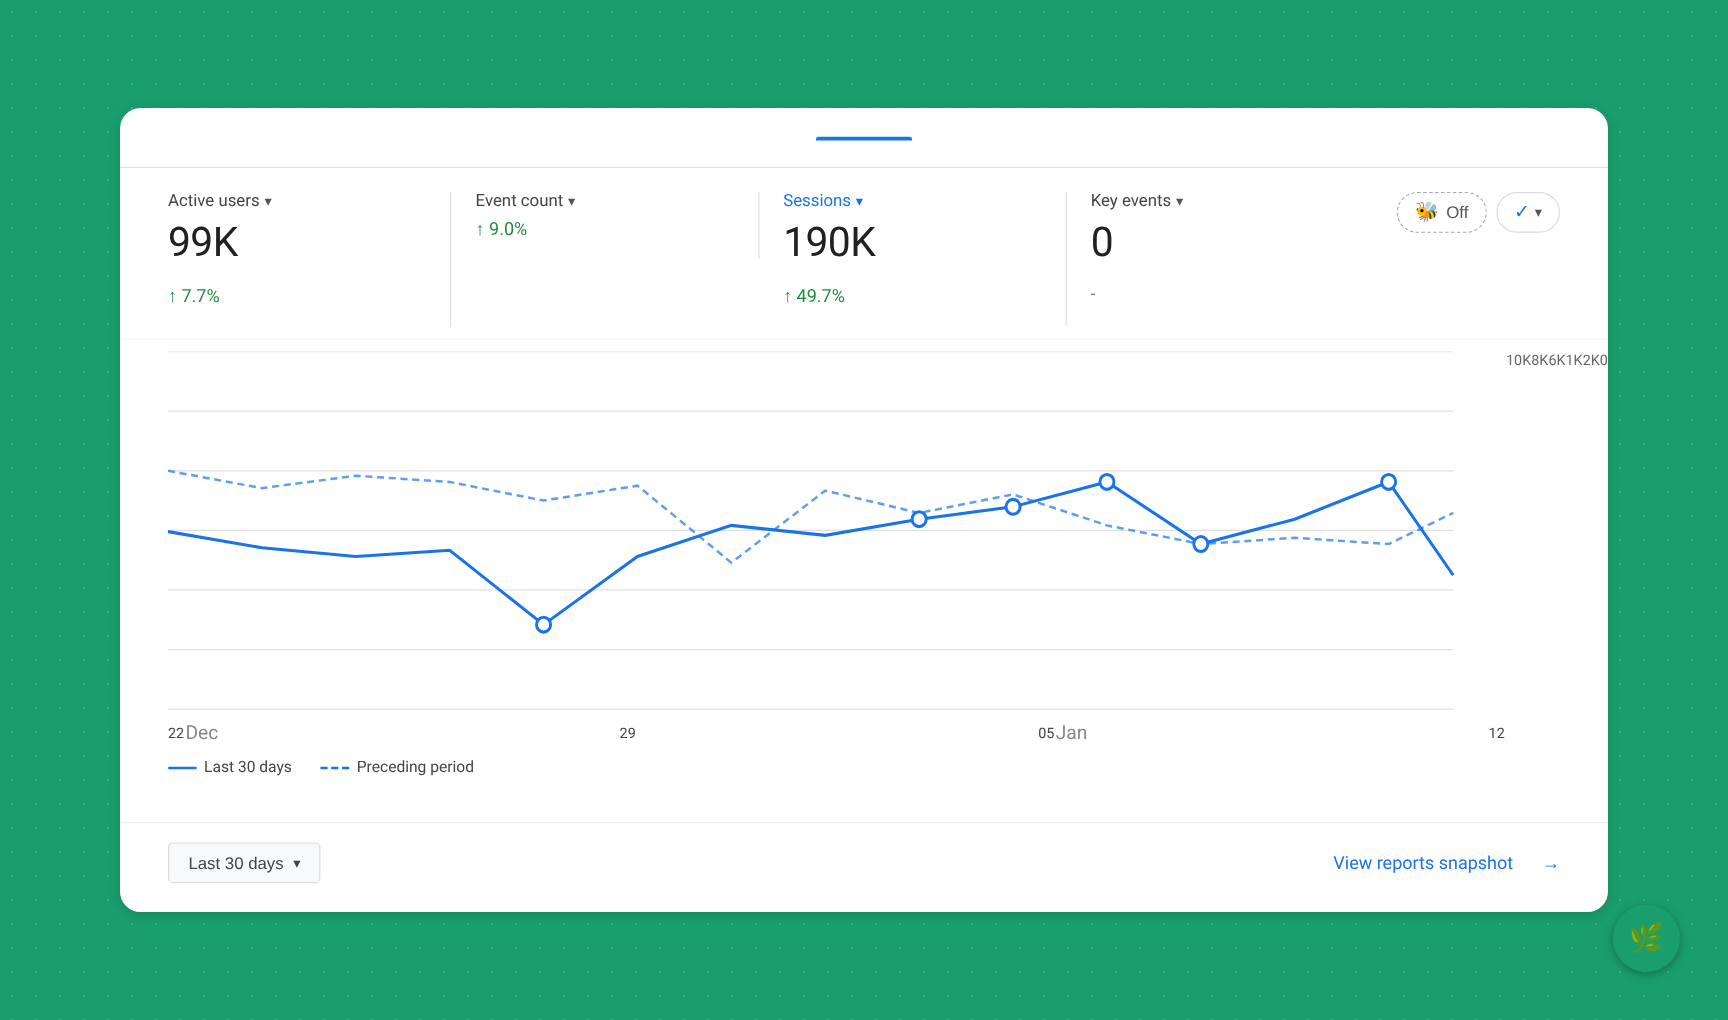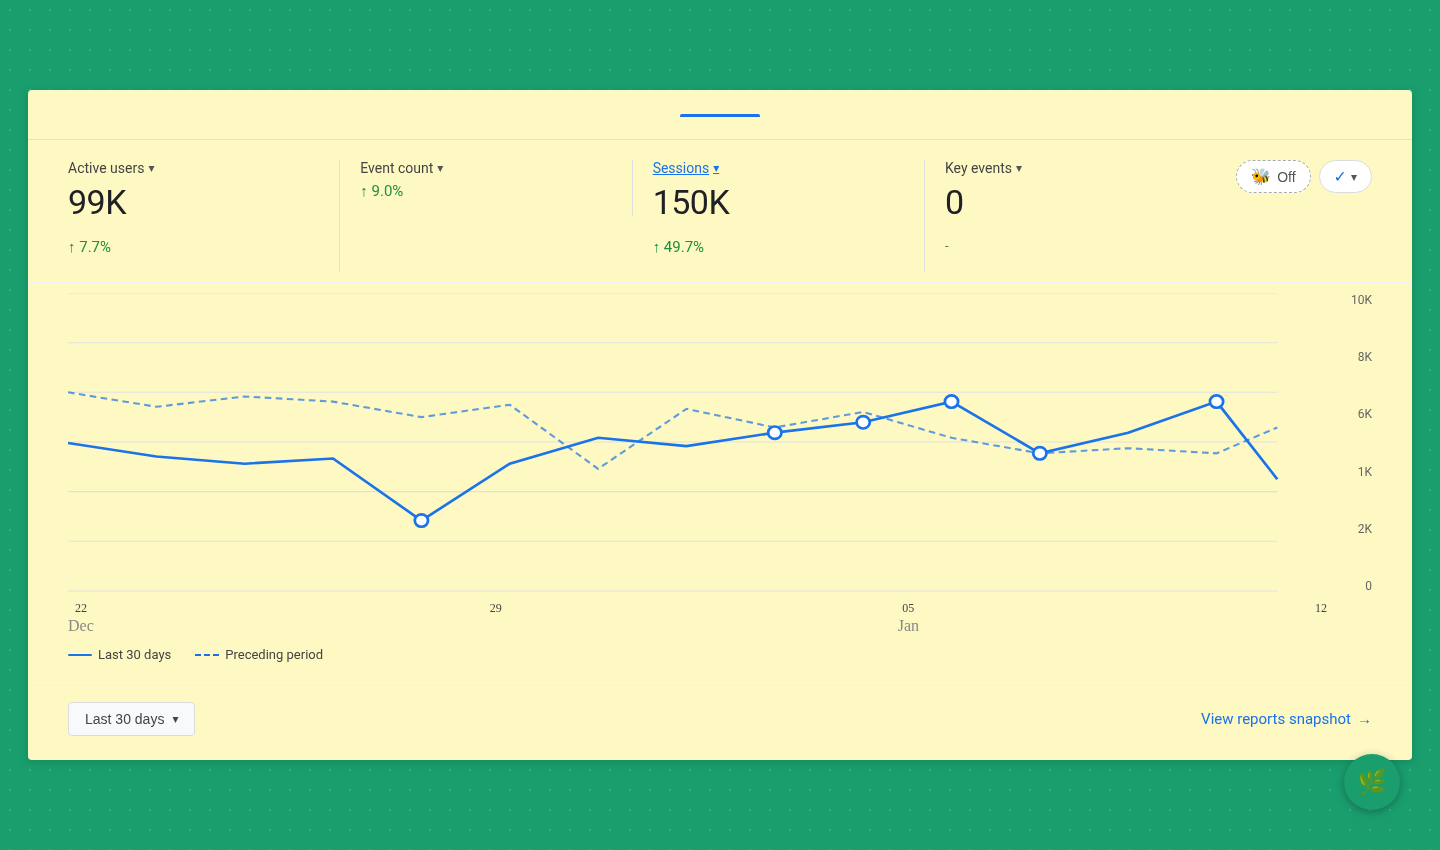--- a/index.html
+++ b/index.html
@@ -11,23 +11,23 @@
       background-image: radial-gradient(circle, rgba(255,255,255,0.15) 1px, transparent 1px);
       background-size: 20px 20px;
       display: flex;
       align-items: center;
       justify-content: center;
       font-family: 'Google Sans', Roboto, Arial, sans-serif;
       overflow: hidden;
     }
 
     .card {
-      background: #fef9c3;
-      border-radius: 4px;
-      width: 1384px;
+      background: #ffffff;
+      border-radius: 17px;
+      width: 1240px;
       min-height: 670px;
       padding: 0;
       box-shadow: 0 2px 10px rgba(0,0,0,0.15);
       overflow: hidden;
       display: flex;
       flex-direction: column;
     }
 
     .tab-bar {
       border-bottom: 1px solid #e0e0e0;
@@ -70,21 +70,20 @@
       font-size: 14px;
       color: #444;
       display: flex;
       align-items: center;
       gap: 4px;
       margin-bottom: 6px;
     }
 
     .metric-label.active {
       color: #1a73e8;
-      text-decoration: underline;
     }
 
     .metric-label .chevron {
       font-size: 12px;
       color: #555;
     }
 
     .metric-value {
       font-size: 34px;
       font-weight: 400;
@@ -160,21 +159,21 @@
       width: 100%;
       height: 100%;
     }
 
     .y-axis-labels {
       position: absolute;
       right: 0;
       top: 0;
       height: 100%;
       display: flex;
-      flex-direction: column;
+      flex-direction: row;
       justify-content: space-between;
       padding: 0;
       width: 45px;
     }
 
     .y-label {
       font-size: 12px;
       color: #666;
       text-align: right;
     }
@@ -182,24 +181,23 @@
     .x-axis-labels {
       display: flex;
       justify-content: space-between;
       padding: 8px 45px 0 0;
       font-size: 12px;
       color: #666;
     }
 
     .x-label-group {
       display: flex;
-      flex-direction: column;
+      flex-direction: row;
       align-items: center;
       gap: 1px;
-      font-family: Liberation Serif, serif;
     }
 
     .x-label-date {
       font-size: 12px;
       color: #444;
     }
 
     .x-label-month {
       font-size: 16px;
       color: #888;
@@ -255,21 +253,21 @@
       gap: 8px;
     }
 
     .view-reports-link {
       font-size: 15px;
       color: #1a73e8;
       text-decoration: none;
       cursor: pointer;
       display: flex;
       align-items: flex-end;
-      gap: 6px;
+      gap: 24px;
     }
 
     .fab {
       position: fixed;
       bottom: 40px;
       right: 40px;
       width: 56px;
       height: 56px;
       background: #1a9e6e;
       border-radius: 50%;
@@ -310,21 +308,21 @@
         <span class="chevron">▾</span>
       </div>
       <div class="metric-change">↑ 9.0%</div>
     </div>
 
     <div class="metric-item">
       <div class="metric-label active">
         <span style="color:#1a73e8">Sessions</span>
         <span class="chevron" style="color:#1a73e8">▾</span>
       </div>
-      <div class="metric-value">150K</div>
+      <div class="metric-value">190K</div>
       <div class="metric-change">↑ 49.7%</div>
     </div>
 
     <div class="metric-item" style="border-right: none; margin-right:0;">
       <div class="metric-label">
         <span>Key events</span>
         <span class="chevron">▾</span>
       </div>
       <div class="metric-value">0</div>
       <div class="metric-dash">-</div>

